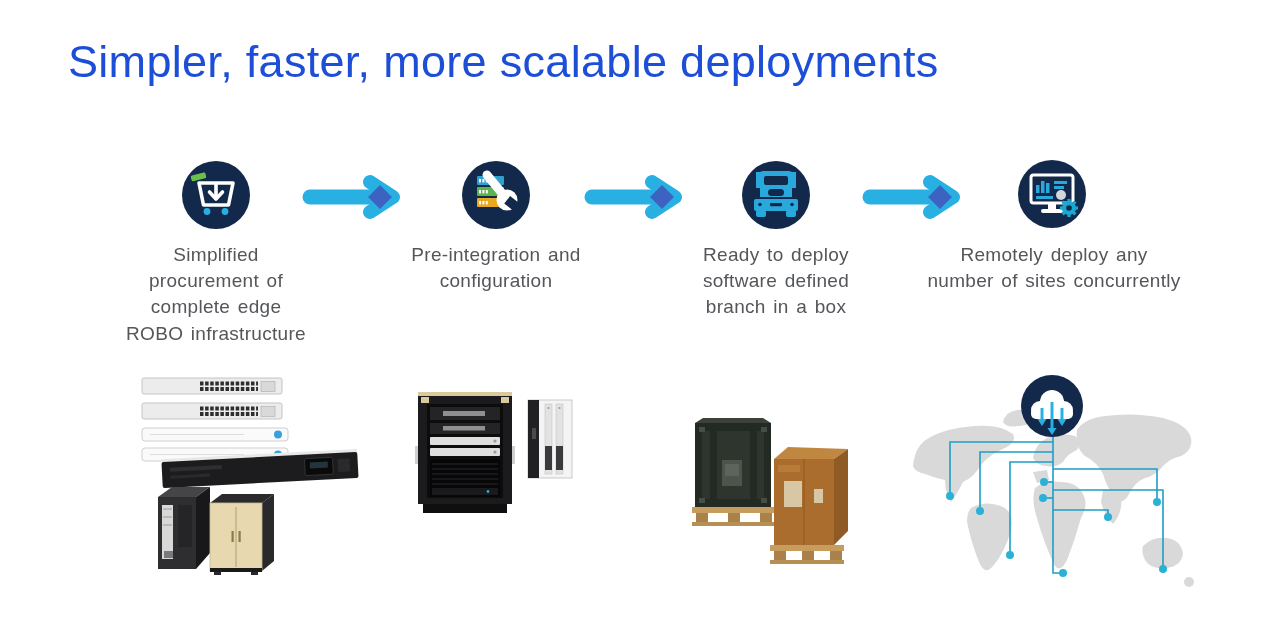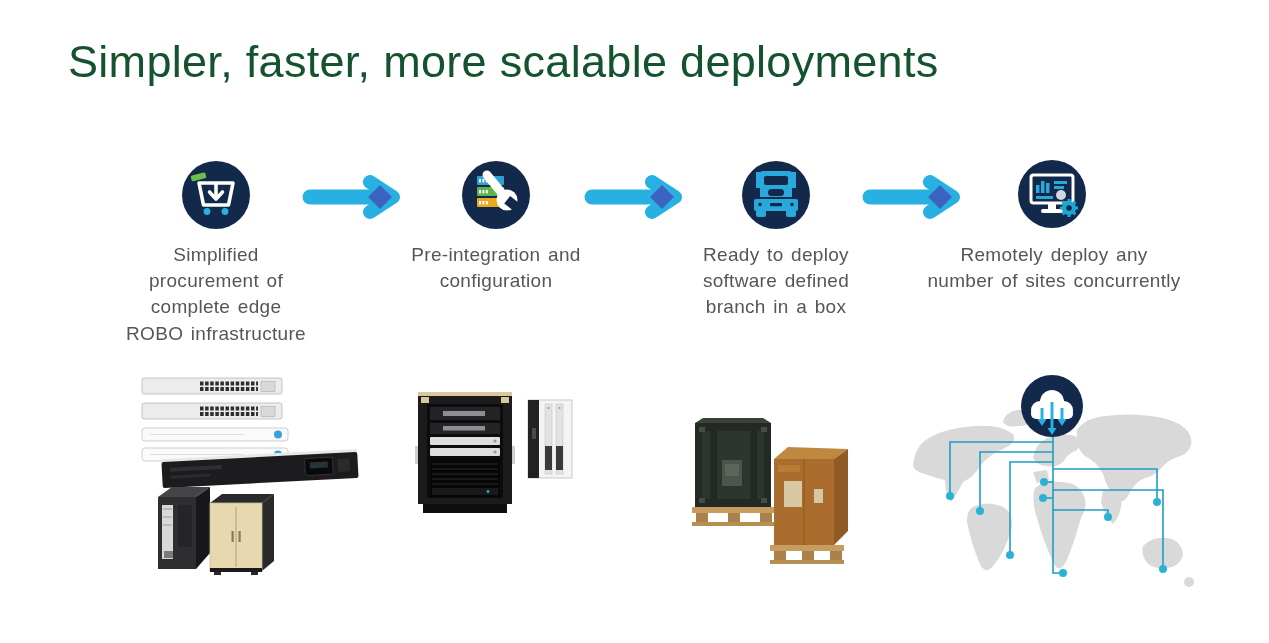--- a/index.html
+++ b/index.html
@@ -1,19 +1,19 @@
 <!DOCTYPE html>
 <html><head>
 <meta charset="utf-8">
 <style>
   html,body{margin:0;padding:0;background:#fff;}
   .slide{position:relative;width:1269px;height:643px;background:#ffffff;overflow:hidden;
          font-family:"Liberation Sans", sans-serif;}
   .title{position:absolute;left:68px;top:36px;margin:0;font-size:45px;font-weight:300;
-         color:#14532d;letter-spacing:.3px;}
+         color:#1d4ed8;letter-spacing:.3px;}
   .icon-wrap{position:absolute;width:72px;height:72px;}
   .i1{left:180px;top:159px}.i2{left:460px;top:159px}.i3{left:740px;top:159px}.i4{left:1016px;top:158px}
   .flow-arrow{position:absolute;width:112px;height:46px;top:174px;}
   .a1{left:300px}.a2{left:582px}.a3{left:860px}
   .step-label{position:absolute;top:242px;font-size:19px;line-height:1.38;color:#54565a;
               text-align:center;white-space:pre-line;letter-spacing:.3px;word-spacing:2px;font-weight:400;}
   .l1{left:86px;width:260px}.l2{left:366px;width:260px}.l3{left:646px;width:260px}.l4{left:904px;width:300px}
   .illus{position:absolute;}
   .stack{left:140px;top:375px;width:270px;height:200px}
   .rack{left:415px;top:388px;width:165px;height:135px}

